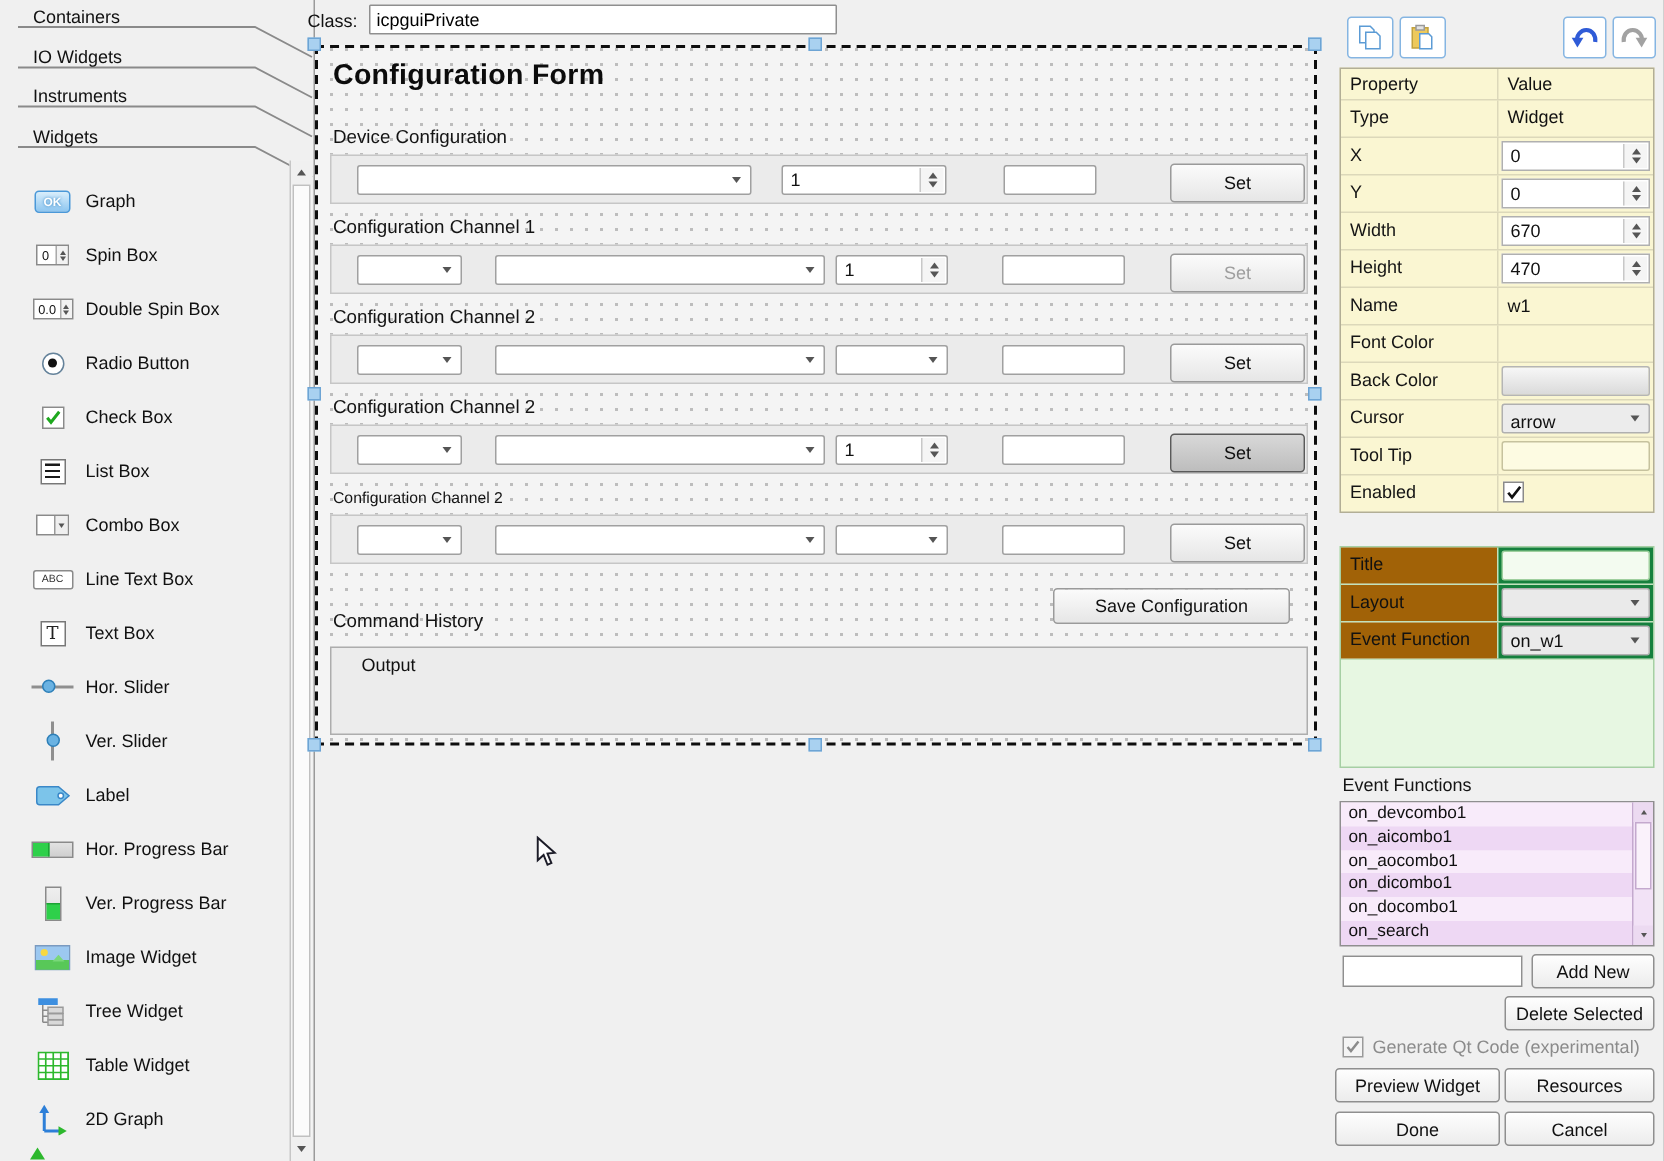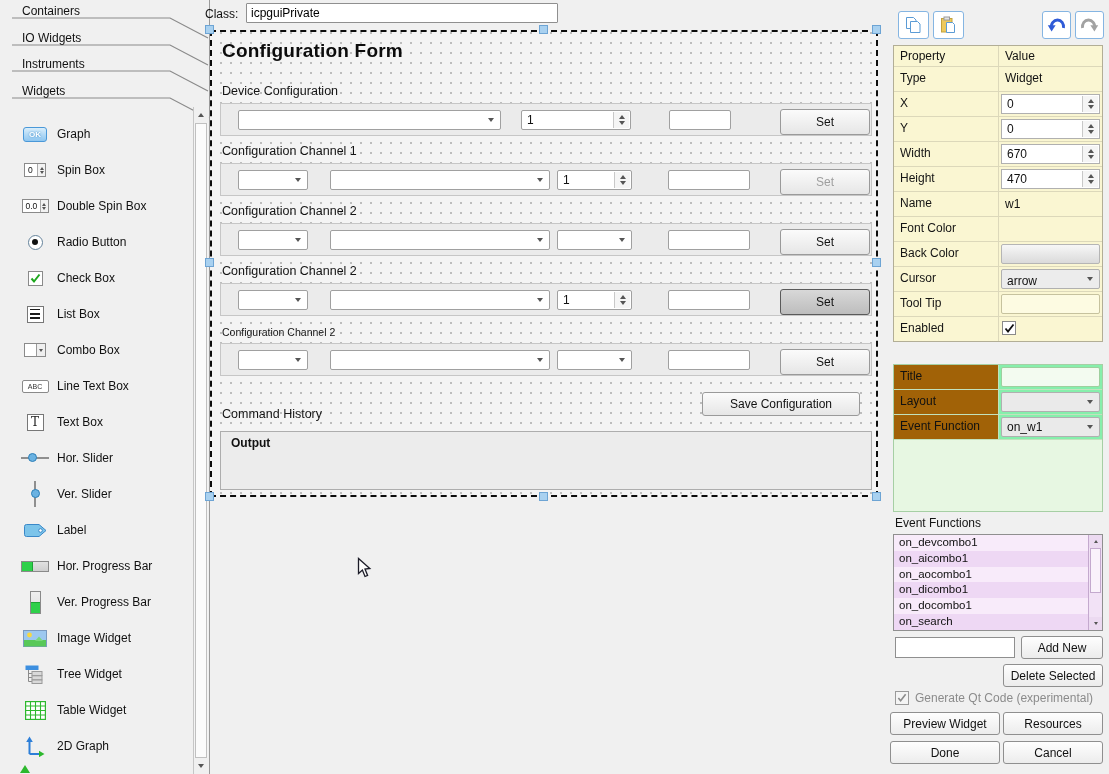--- a/index.html
+++ b/index.html
@@ -56,42 +56,42 @@
   .sec-label{position:absolute;left:10px;font-size:12.5px;color:#141414;}
   .sec-label.small{font-size:10.5px;}
   .form-row{position:absolute;left:8px;width:652px;height:33px;background:#ebebeb;border:1px solid #c6c6c6;box-sizing:border-box;}
   .ccombo{position:absolute;top:6px;height:20px;background:#fff;border:1px solid #a0a0a0;border-radius:2px;box-sizing:border-box;display:flex;align-items:center;justify-content:flex-end;padding-right:6px;}
   .ctext{position:absolute;top:6px;height:20px;background:#fff;border:1px solid #a0a0a0;border-radius:2px;box-sizing:border-box;}
   .cspin{position:absolute;top:6px;height:20px;background:#fff;border:1px solid #a0a0a0;border-radius:2px;box-sizing:border-box;display:flex;align-items:center;padding-left:5px;}
   .spin-btns{position:absolute;right:1px;top:1px;bottom:1px;width:15px;border-left:1px solid #c8c8c8;background:#f5f5f5;display:flex;flex-direction:column;align-items:center;justify-content:center;gap:2px;}
   .cbtn{position:absolute;top:5px;height:26px;background:linear-gradient(#fbfbfb,#e6e6e6);border:1px solid #9a9a9a;border-radius:3px;box-sizing:border-box;display:flex;align-items:center;justify-content:center;font-size:12px;color:#111;}
   .cbtn.disabled{color:#9e9e9e;}
   .cbtn.selected{background:linear-gradient(#d8d8d8,#bdbdbd);border-color:#5a5a5a;}
-  .output-box{position:absolute;left:8px;top:399px;width:652px;height:59px;background:#ececec;border:1px solid #adadad;box-sizing:border-box;padding:4px 10px;font-size:12px;color:#111;font-weight:bold;}
+  .output-box{position:absolute;left:8px;top:399px;width:652px;height:59px;background:#ececec;border:1px solid #adadad;box-sizing:border-box;padding:4px 20px;font-size:12px;color:#111;}
   .cursor-svg{position:absolute;left:357px;top:557px;z-index:9;}
   
   .rightpanel{position:absolute;left:890px;top:0;width:219px;height:774px;background:#f0f0f0;}
   .tb-btn{position:absolute;top:11px;width:31px;height:28px;background:#fff;border:1px solid #85b5e2;border-radius:3px;box-sizing:border-box;display:flex;align-items:center;justify-content:center;}
   .prop-table{position:absolute;left:3px;top:45px;width:210px;border:1px solid #b2ae96;background:#faf6d2;box-sizing:border-box;}
   .prop-hrow{display:flex;height:20px;}
   .prop-row{display:flex;height:24px;border-top:1px solid #dcd8ba;}
   .prop-name{width:104px;box-sizing:border-box;padding:4px 0 0 6px;font-size:12px;color:#141414;}
   .prop-hname{width:104px;box-sizing:border-box;padding:3px 0 0 6px;}
   .prop-val{flex:1;border-left:1px solid #dcd8ba;position:relative;box-sizing:border-box;padding:4px 0 0 6px;}
   .pv-spin{position:absolute;inset:2px;background:#fff;border:1px solid #b0b0b0;box-sizing:border-box;display:flex;align-items:center;padding-left:5px;font-size:12px;}
   .pv-input{position:absolute;inset:2px;background:#fdfbe2;border:1px solid #c6c29e;border-radius:2px;box-sizing:border-box;display:flex;align-items:center;padding-left:5px;font-size:12px;}
   .pv-name{position:absolute;inset:0;display:flex;align-items:center;padding-left:6px;font-size:12px;}
   .pv-colorbtn{position:absolute;inset:2px;background:linear-gradient(#f7f7f7,#dadada);border:1px solid #b5b5b5;border-radius:2px;box-sizing:border-box;}
   .pv-combo{position:absolute;inset:2px;background:#ececec;border:1px solid #b0b0b0;border-radius:2px;box-sizing:border-box;display:flex;align-items:flex-end;padding-left:5px;font-size:12px;}
   .pv-combo .arr{position:absolute;right:6px;top:7px;}
   .pv-check{position:absolute;left:3px;top:4px;width:14px;height:14px;background:#fff;border:1px solid #8a8a8a;box-sizing:border-box;display:flex;align-items:center;justify-content:center;}
   .meta-table{position:absolute;left:3px;top:364px;width:210px;height:148px;border:1px solid #a6cfa4;background:#e7f7e2;box-sizing:border-box;}
   .meta-row{display:flex;height:24px;border-bottom:1px solid #c2e2bd;}
   .meta-name{width:104px;box-sizing:border-box;padding:4px 0 0 6px;background:#a16207;font-size:12px;}
-  .meta-val{flex:1;position:relative;border-left:1px solid #c2e2bd;background:#86efac;}
+  .meta-val{flex:1;position:relative;border-left:1px solid #c2e2bd;background:#15803d;}
   .mv-input{position:absolute;inset:2px;background:#f3fbf0;border:1px solid #9ecf9e;border-radius:2px;box-sizing:border-box;}
   .mv-combo{position:absolute;inset:2px;background:#eaeaea;border:1px solid #b0b0b0;border-radius:2px;box-sizing:border-box;display:flex;align-items:center;padding-left:5px;font-size:12px;}
   .mv-combo .arr{position:absolute;right:6px;top:7px;}
   .ev-label{position:absolute;left:5px;top:516px;font-size:12px;color:#141414;text-align:center;}
   .ev-list{position:absolute;left:3px;top:534px;width:210px;height:97px;background:#f8ebfa;border:1px solid #8f8f8f;box-sizing:border-box;}
   .ev-row{height:15.8px;font-size:11.5px;padding:1px 0 0 5px;box-sizing:border-box;color:#101010;width:194px;}
   .ev-row.light{background:#f8ebfa;}
   .ev-row.dark{background:#eed8f4;}
   .ev-scroll{position:absolute;right:0;top:0;bottom:0;width:14px;background:#f2e2f6;border-left:1px solid #c4a9ce;box-sizing:border-box;}
   .ev-sb-btn{position:absolute;left:0;right:0;height:13px;background:#ecdaf1;display:flex;align-items:center;justify-content:center;}

